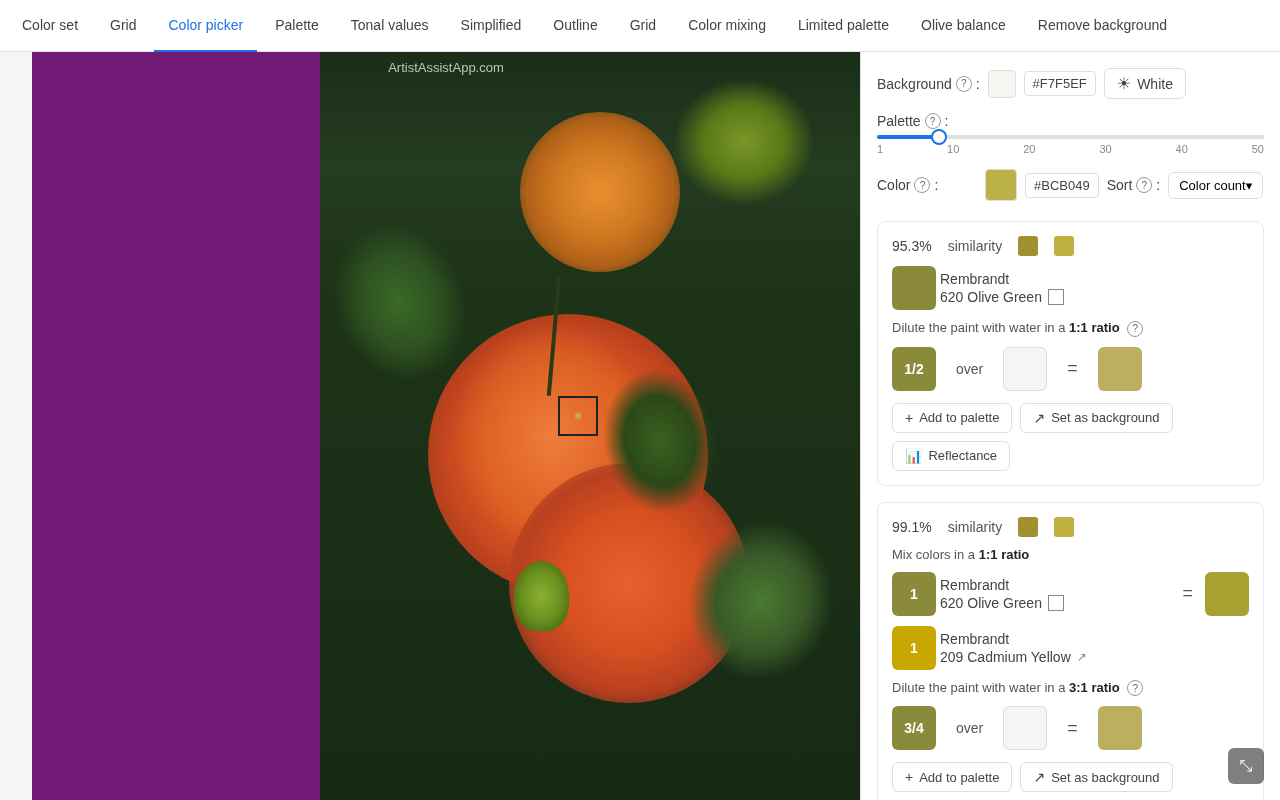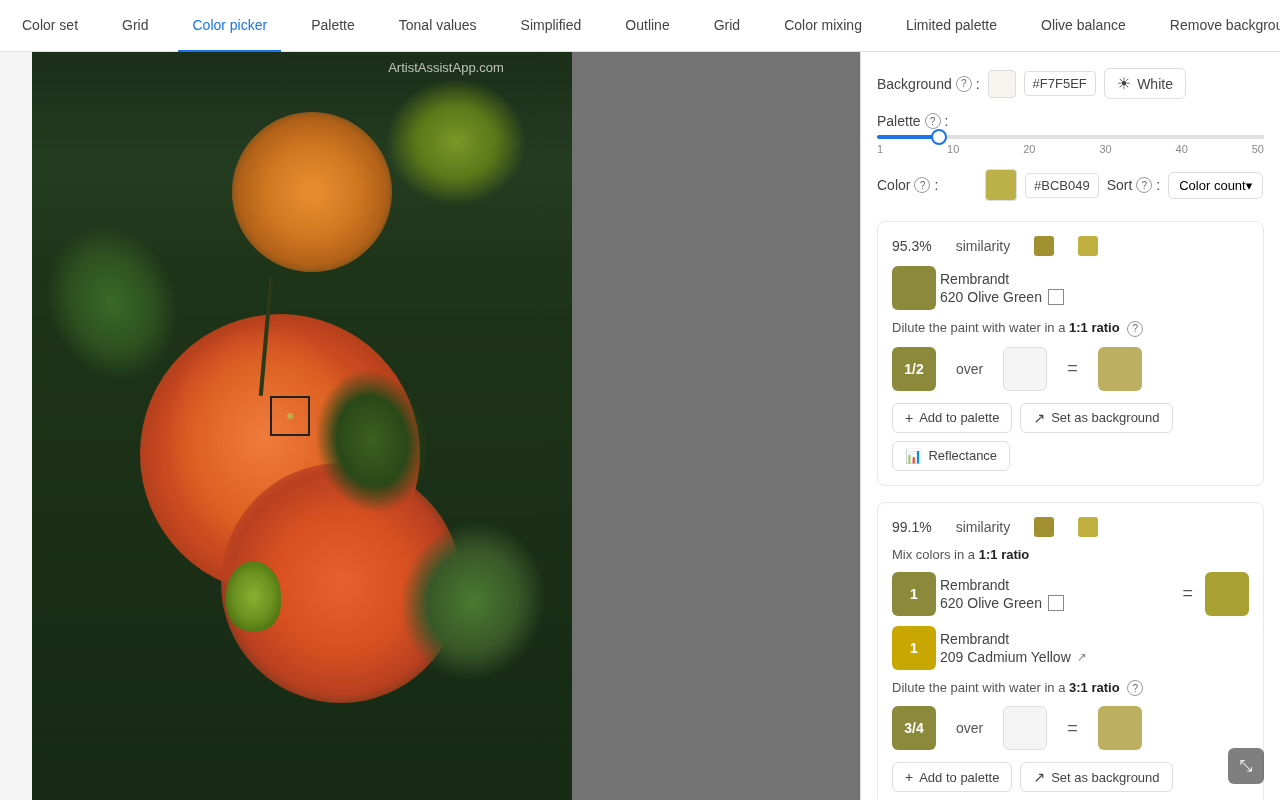--- a/index.html
+++ b/index.html
@@ -2,38 +2,38 @@
 <html><head>
   <meta charset="utf-8">
   <style>
     * { box-sizing: border-box; margin: 0; padding: 0; }
     body { font-family: -apple-system, BlinkMacSystemFont, 'Segoe UI', sans-serif; background: #f5f5f5; width: 1280px; height: 800px; overflow: hidden; display: flex; flex-direction: column; }
 
     
     .top-nav {
       display: flex; align-items: center; background: #fff;
       border-bottom: 1px solid #e0e0e0; height: 52px; padding: 0 8px;
-      flex-shrink: 0; gap: 16px;
+      flex-shrink: 0; gap: 4px;
     }
     .nav-item {
       padding: 0 14px; height: 52px; display: flex; align-items: center;
       font-size: 14px; color: #444; cursor: pointer; white-space: nowrap;
       border-bottom: 3px solid transparent; position: relative; top: 1px;
     }
     .nav-item.active { color: #1a73e8; border-bottom: 3px solid #1a73e8; font-weight: 500; }
 
     
     .main-content {
       display: flex; flex: 1; overflow: hidden;
     }
 
     
     .image-panel {
-      flex: 1; position: relative; background: #737373; overflow: hidden;
-      display: flex; align-items: center; justify-content: flex-start; margin-left: 32px;
+      flex: 1; position: relative; background: #701a75; overflow: hidden;
+      display: flex; align-items: center; justify-content: flex-end; margin-left: 32px;
     }
     .image-placeholder {
       width: 540px; height: 748px; position: relative; overflow: hidden;
     }
     .watermark {
       position: absolute; top: 8px; left: 50%; transform: translateX(-50%);
       color: rgba(255,255,255,0.7); font-size: 13px;
     }
     .color-picker-cursor {
       position: absolute; top: 46%; left: 44%;
@@ -122,21 +122,21 @@
       font-size: 13px; background: #fff; cursor: pointer;
       display: flex; align-items: center; gap: 0;
     }
 
     
     .result-card {
       background: #fff; border: 1px solid #e8e8e8; border-radius: 8px;
       padding: 14px; margin-bottom: 16px;
     }
     .similarity-row {
-      display: flex; align-items: center; gap: 24px; margin-bottom: 10px;
+      display: flex; align-items: center; gap: 16px; margin-bottom: 10px;
     }
     .similarity-pct { font-size: 14px; color: #444; font-weight: 500; }
     .sim-swatch { width: 20px; height: 20px; border-radius: 3px; }
     .paint-info-row {
       display: flex; align-items: center; gap: 4px; margin-bottom: 10px;
     }
     .brand-swatch {
       width: 44px; height: 44px; border-radius: 6px; flex-shrink: 0;
     }
     .paint-details { display: flex; flex-direction: column; gap: 2px; }

